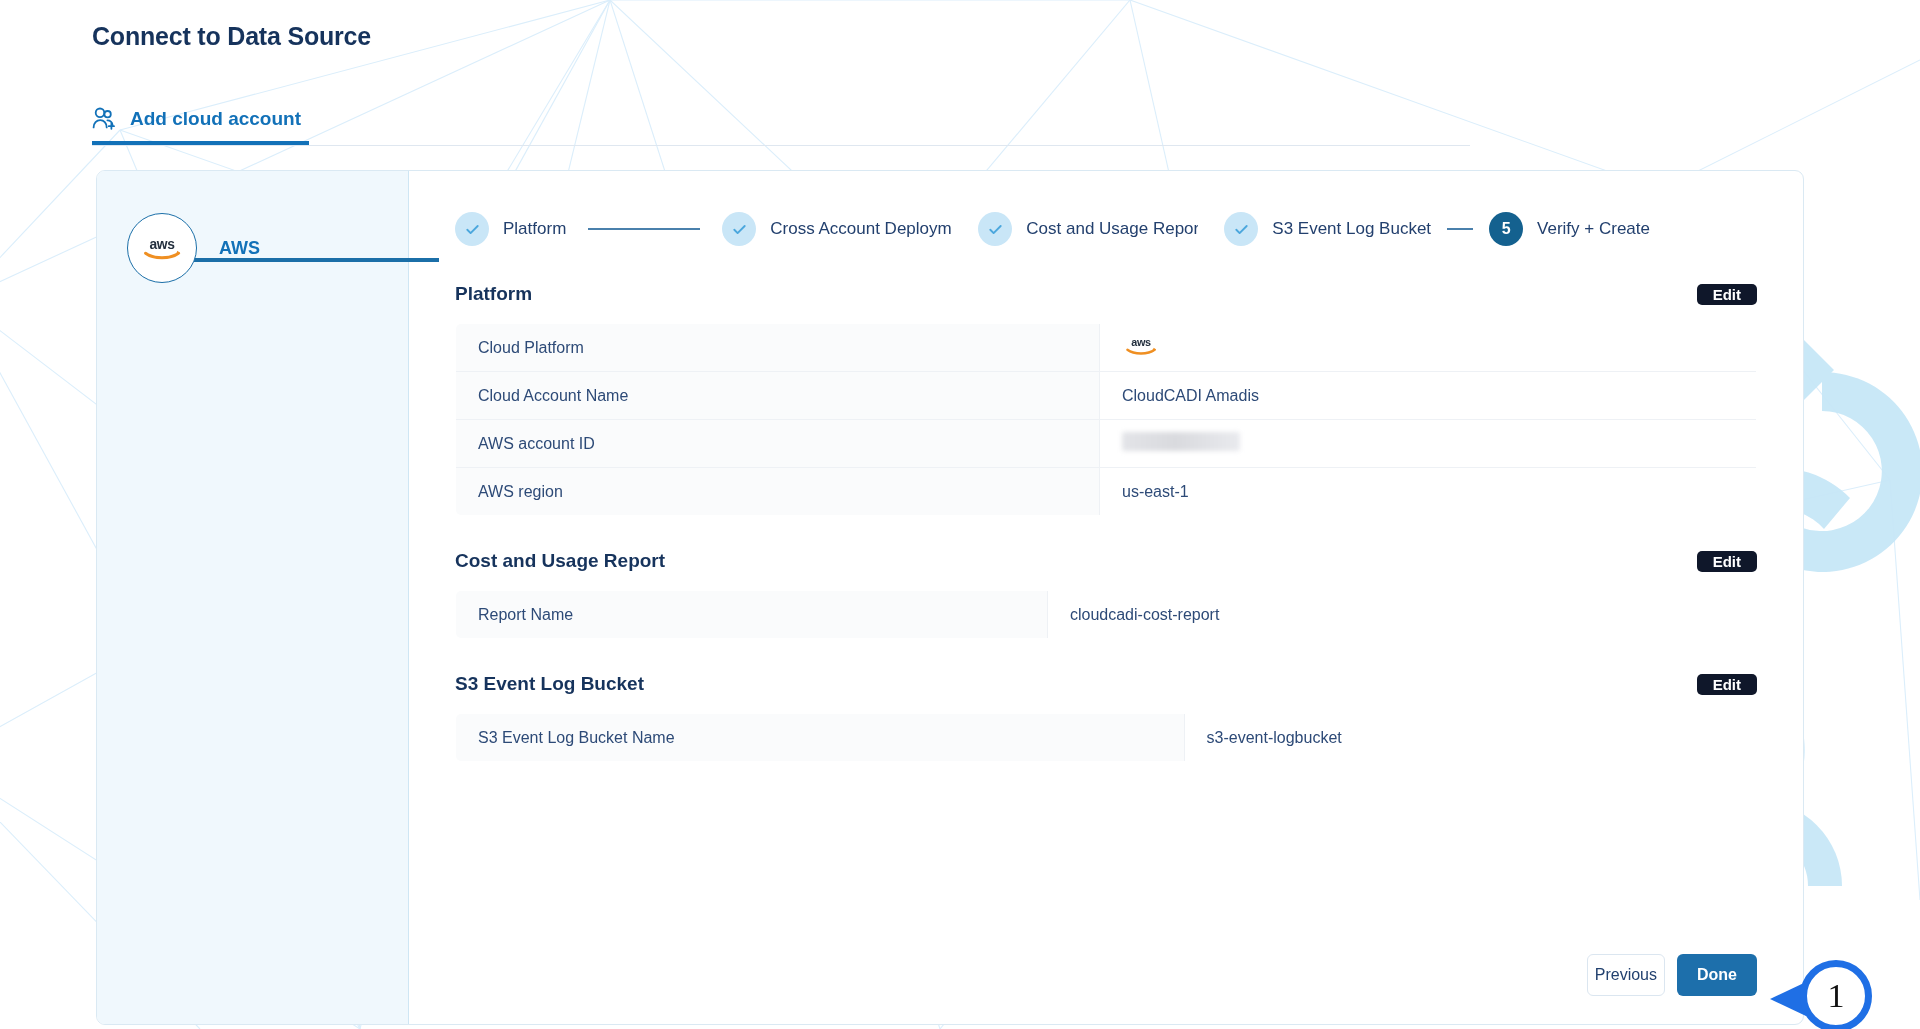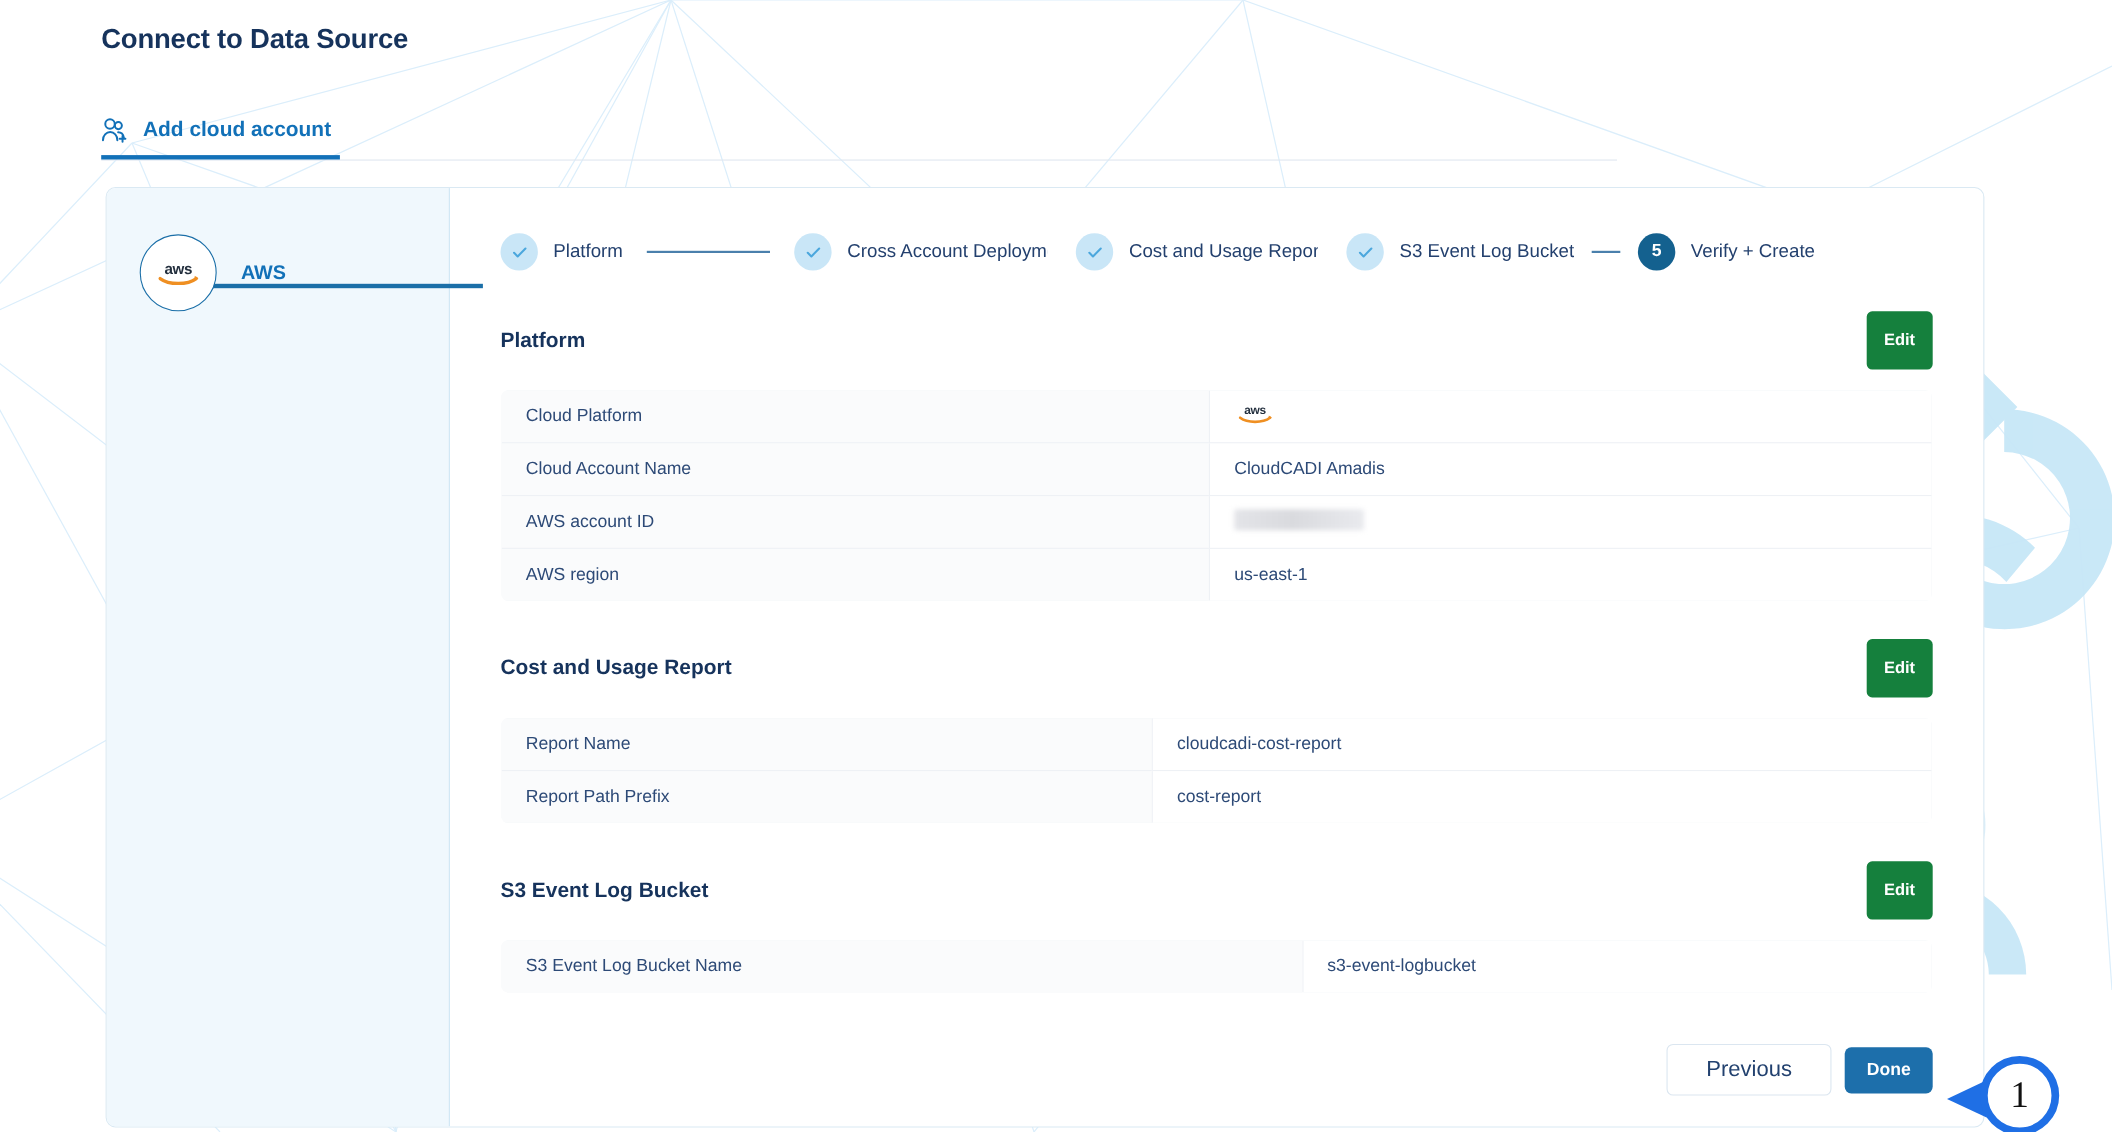--- a/index.html
+++ b/index.html
@@ -119,23 +119,23 @@
   .conn-gap { width: 10px; margin: 0 8px; background: transparent; }
 
   
   .section { margin-top: 34px; }
   .section-head {
     display: flex; align-items: center; justify-content: space-between;
     margin-bottom: 18px;
   }
   .section-title { font-size: 19px; font-weight: 700; color: #16335c; }
   .btn-edit {
-    background: #15803d; color: #fff; border: none;
+    background: #0f172a; color: #fff; border: none;
     font-family: inherit; font-size: 15px; font-weight: 600;
-    padding: 18px 16px; border-radius: 5px; cursor: pointer;
+    padding: 2px 16px; border-radius: 5px; cursor: pointer;
   }
 
   table.kv {
     width: 100%; border-collapse: collapse;
     border: 1px solid #e8edf2; border-radius: 6px; overflow: hidden;
     table-layout: fixed;
   }
   table.kv tr { height: 48px; }
   table.kv tr + tr td { border-top: 1px solid #eef1f5; }
   table.kv td {
@@ -157,21 +157,21 @@
 
   .aws-mark { display: block; }
 
   
   .footer {
     position: absolute; right: 46px; bottom: 28px;
     display: flex; align-items: center; gap: 12px;
   }
   .btn-prev {
     background: #fff; color: #22416f; border: 1px solid #dbe6f0;
-    font-family: inherit; font-size: 20px; padding: 11px 35px;
+    font-family: inherit; font-size: 16px; padding: 11px 7px;
     border-radius: 6px; cursor: pointer;
   }
   .btn-done {
     background: #1d6fab; color: #fff; border: none;
     font-family: inherit; font-size: 16px; font-weight: 600;
     padding: 12px 20px; border-radius: 6px; cursor: pointer;
   }
 
   
   .callout {
@@ -381,24 +381,20 @@
         <div class="section-head">
           <div class="section-title">Cost and Usage Report</div>
           <button class="btn-edit">Edit</button>
         </div>
         <table class="kv t-cur">
           <tbody>
               <tr>
             <td class="k">Report Name</td>
             <td class="v">cloudcadi-cost-report</td>
           </tr>
-          <tr>
-            <td class="k">Report Path Prefix</td>
-            <td class="v">cost-report</td>
-          </tr>
         </tbody>
           </table>
       </div>
 
       <div class="section">
         <div class="section-head">
           <div class="section-title">S3 Event Log Bucket</div>
           <button class="btn-edit">Edit</button>
         </div>
         <table class="kv t-s3">

